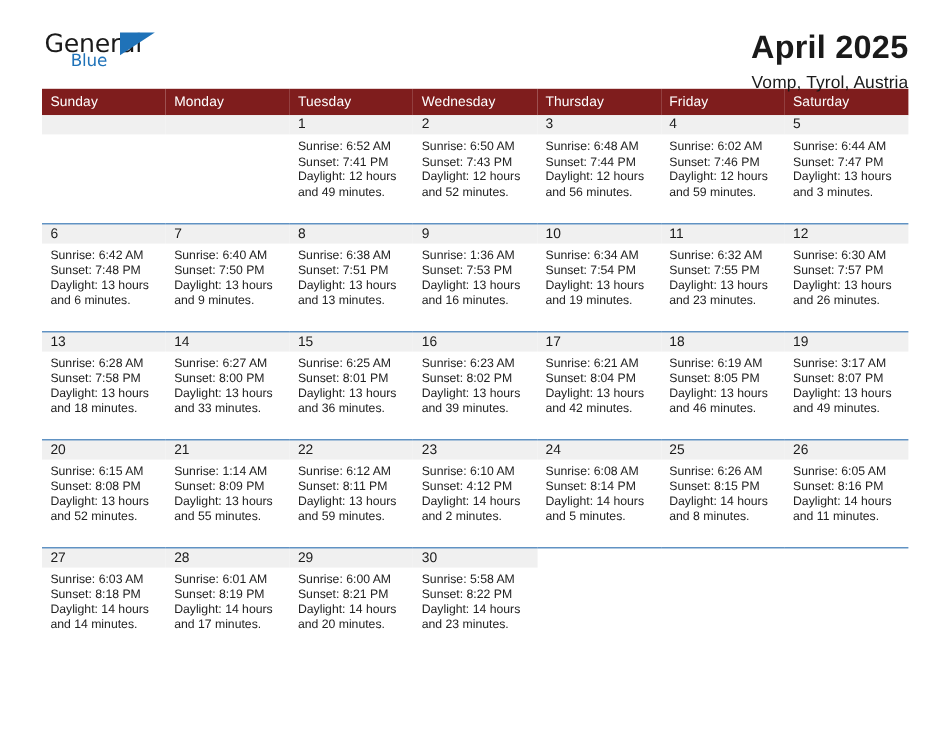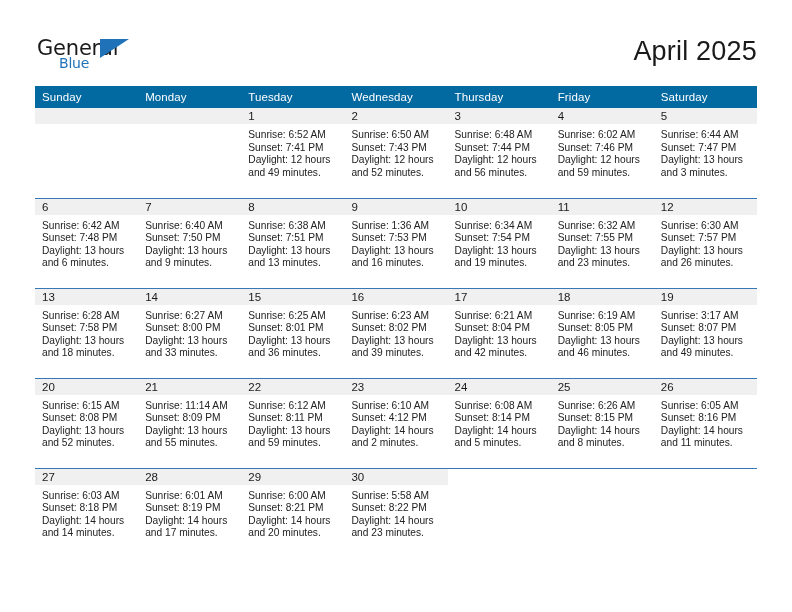--- a/index.html
+++ b/index.html
@@ -12,21 +12,21 @@
     background: #ffffff;
     font-family: "Liberation Sans", sans-serif;
     -webkit-font-smoothing: antialiased;
     overflow: hidden;
   }
   .page {
     position: relative;
     width: 792px;
     height: 612px;
     box-sizing: border-box;
-    padding: 12px 35px;
+    padding: 0 35px;
   }
 
   
   .header {
     display: flex;
     align-items: flex-start;
     justify-content: space-between;
     height: 74px;
     padding-top: 24px;
     box-sizing: border-box;
@@ -67,39 +67,39 @@
     border-bottom: 19px solid transparent;
   }
   .title-block {
     text-align: right;
     padding-top: 1px;
   }
   .cal-title {
     font-size: 27px;
     color: #1a1a1a;
     line-height: 1.08;
-    font-weight: 400;
+    font-weight: 700;
     letter-spacing: 0.2px;
     margin-left: 33px;
   }
   .cal-subtitle {
     font-size: 14.5px;
     color: #1a1a1a;
     margin-top: 7px;
     letter-spacing: 0.1px;
   }
 
   
   .calendar {
     width: 722px;
     border-collapse: collapse;
     table-layout: fixed;
   }
   .calendar th {
-    background: #0369a1;
+    background: #7f1d1d;
     color: #ffffff;
     font-size: 11.5px;
     font-weight: normal;
     text-align: left;
     padding: 5px 0 5px 7px;
     height: 19px;
     box-sizing: border-box;
     letter-spacing: 0.1px;
   }
   .calendar td {
@@ -147,20 +147,21 @@
 <div class="page">
 
   <div class="header">
     <div class="brand">
       <span class="brand-general">General</span>
       <span class="brand-flag"></span>
       <span class="brand-blue">Blue</span>
     </div>
     <div class="title-block">
       <div class="cal-title">April 2025</div>
+      <div class="cal-subtitle">Vomp, Tyrol, Austria</div>
     </div>
   </div>
 
   <table class="calendar">
     <thead>
       <tr id="weekday-row">
           <th>Sunday</th>
           <th>Monday</th>
           <th>Tuesday</th>
           <th>Wednesday</th>
@@ -404,21 +405,21 @@
                 <div>Sunset: 8:08 PM</div>
                 <div>Daylight: 13 hours</div>
                 <div>and 52 minutes.</div>
               </div>
             </div>
           </td>
           <td>
             <div class="cell">
               <div class="daynum-band">21</div>
               <div class="lines">
-                <div>Sunrise: 11:14 AM</div>
+                <div>Sunrise: 1:14 AM</div>
                 <div>Sunset: 8:09 PM</div>
                 <div>Daylight: 13 hours</div>
                 <div>and 55 minutes.</div>
               </div>
             </div>
           </td>
           <td>
             <div class="cell">
               <div class="daynum-band">22</div>
               <div class="lines">

